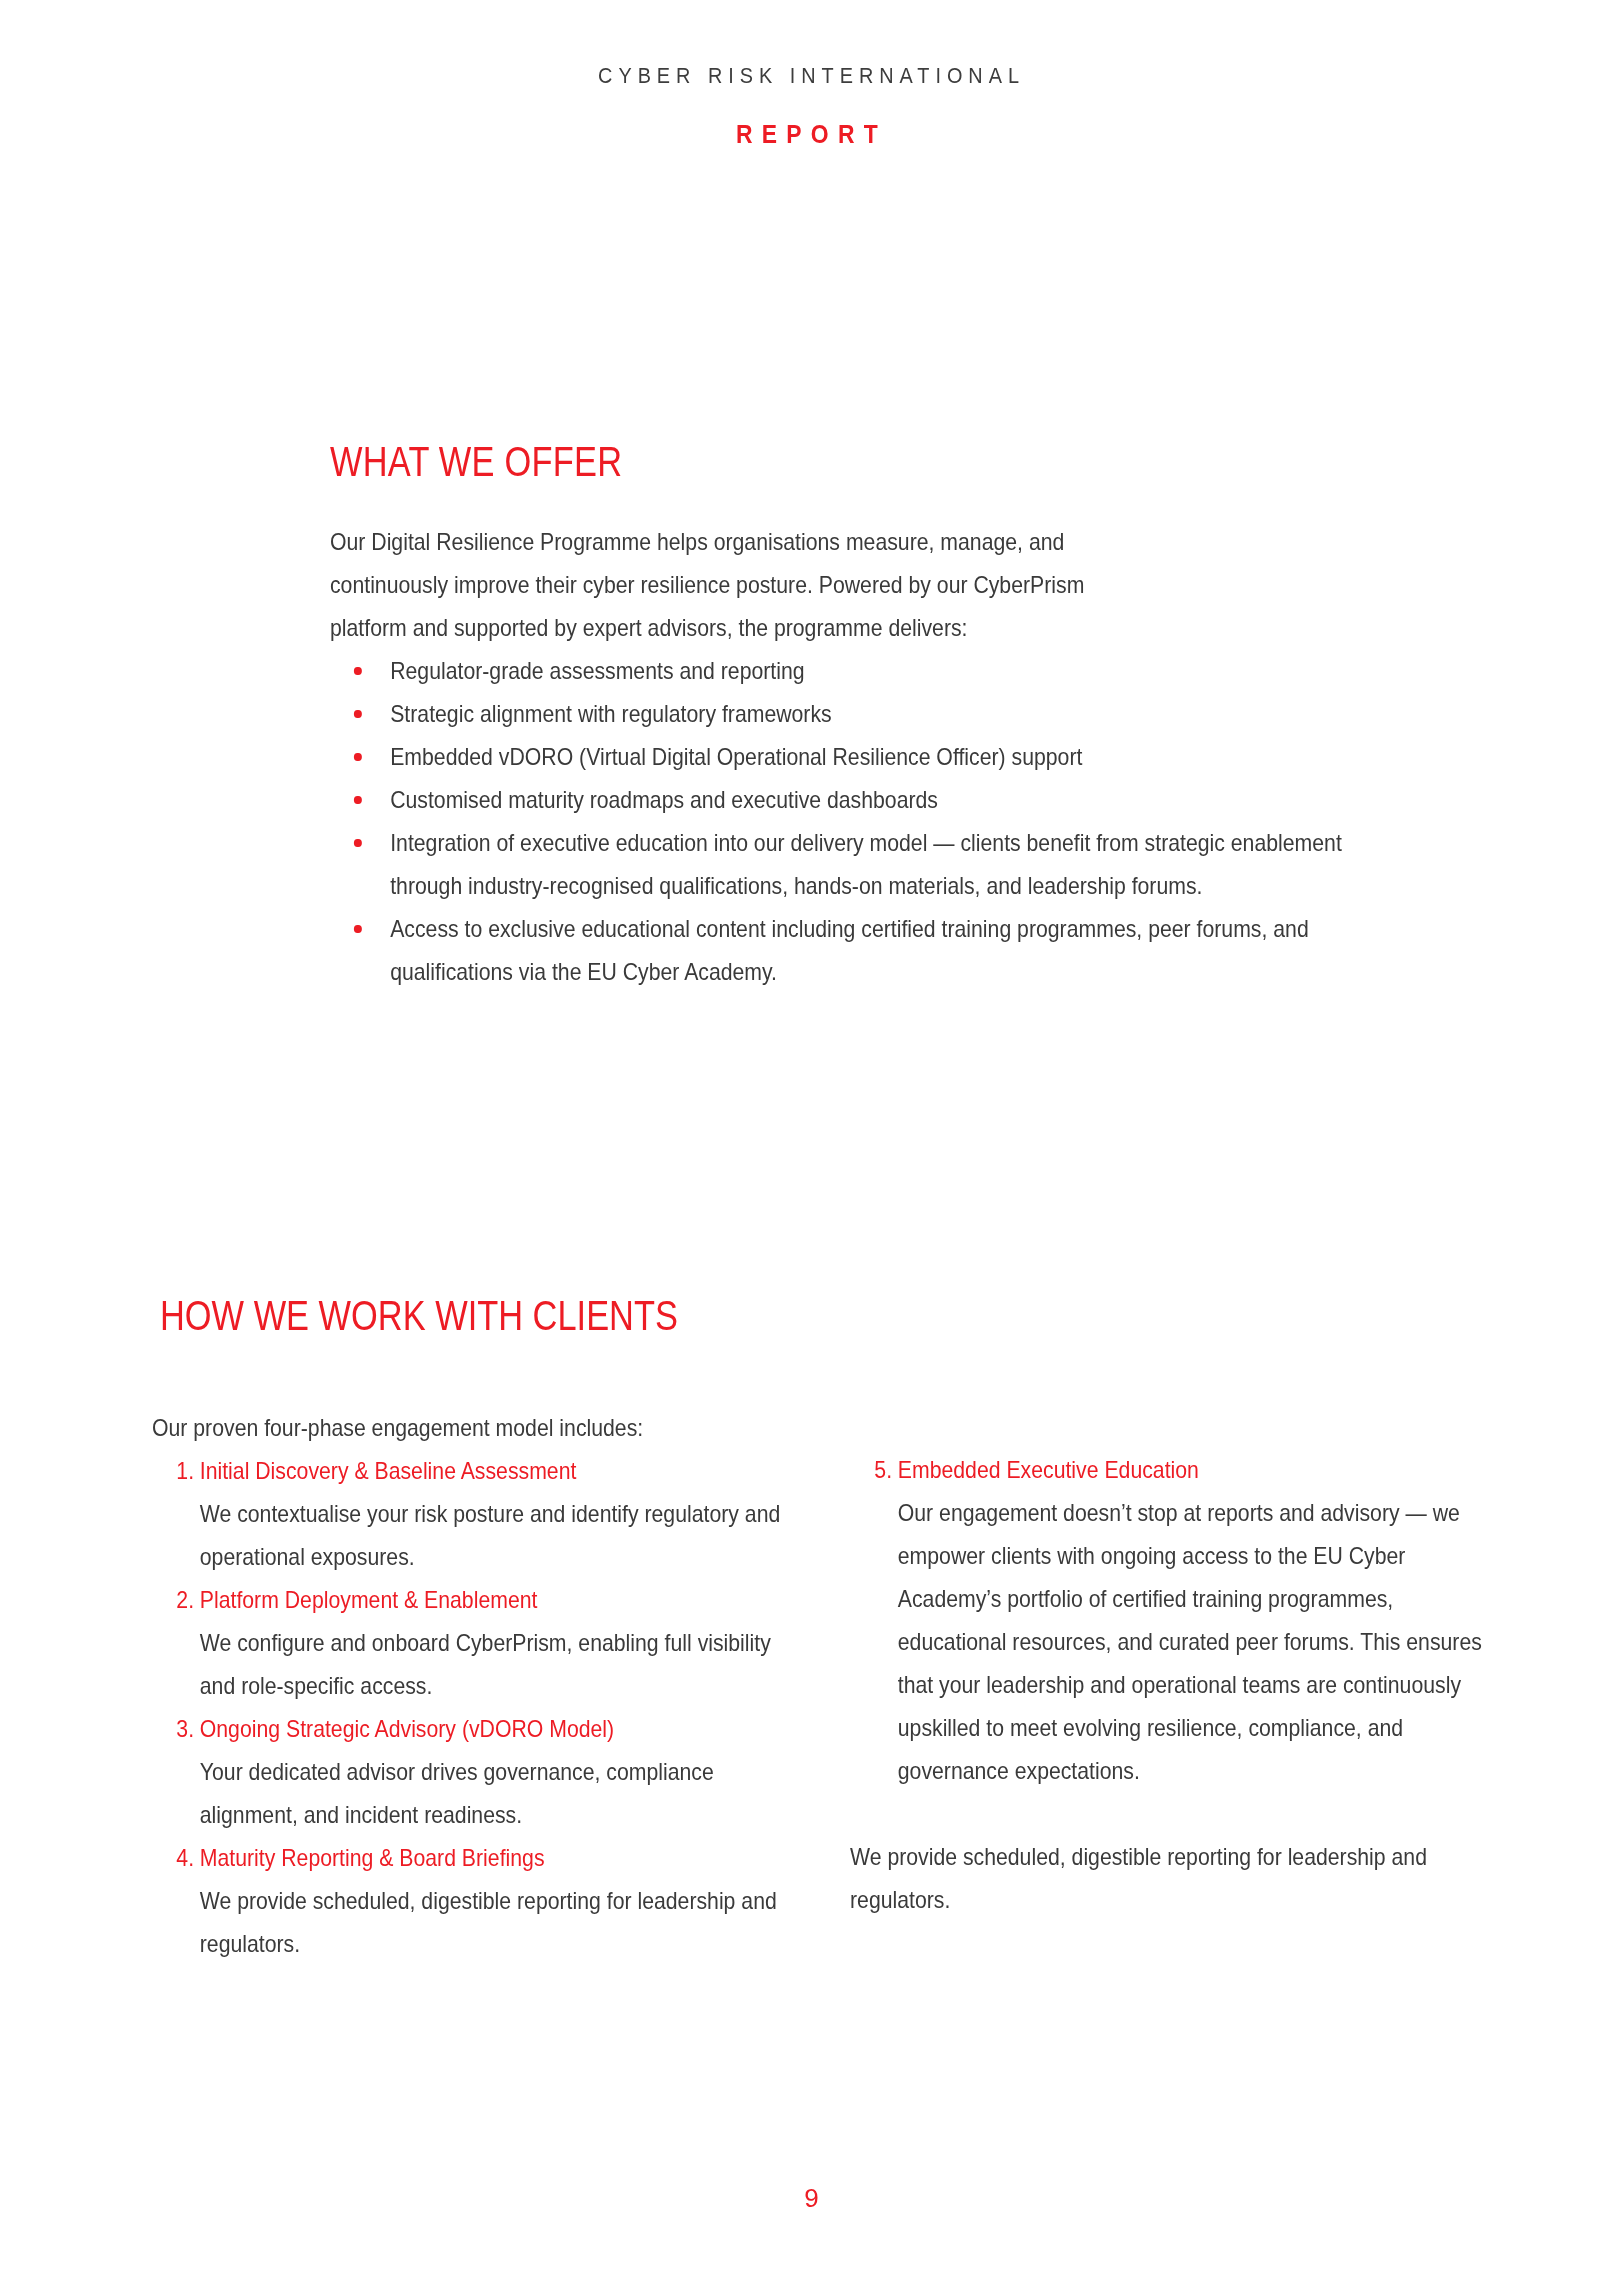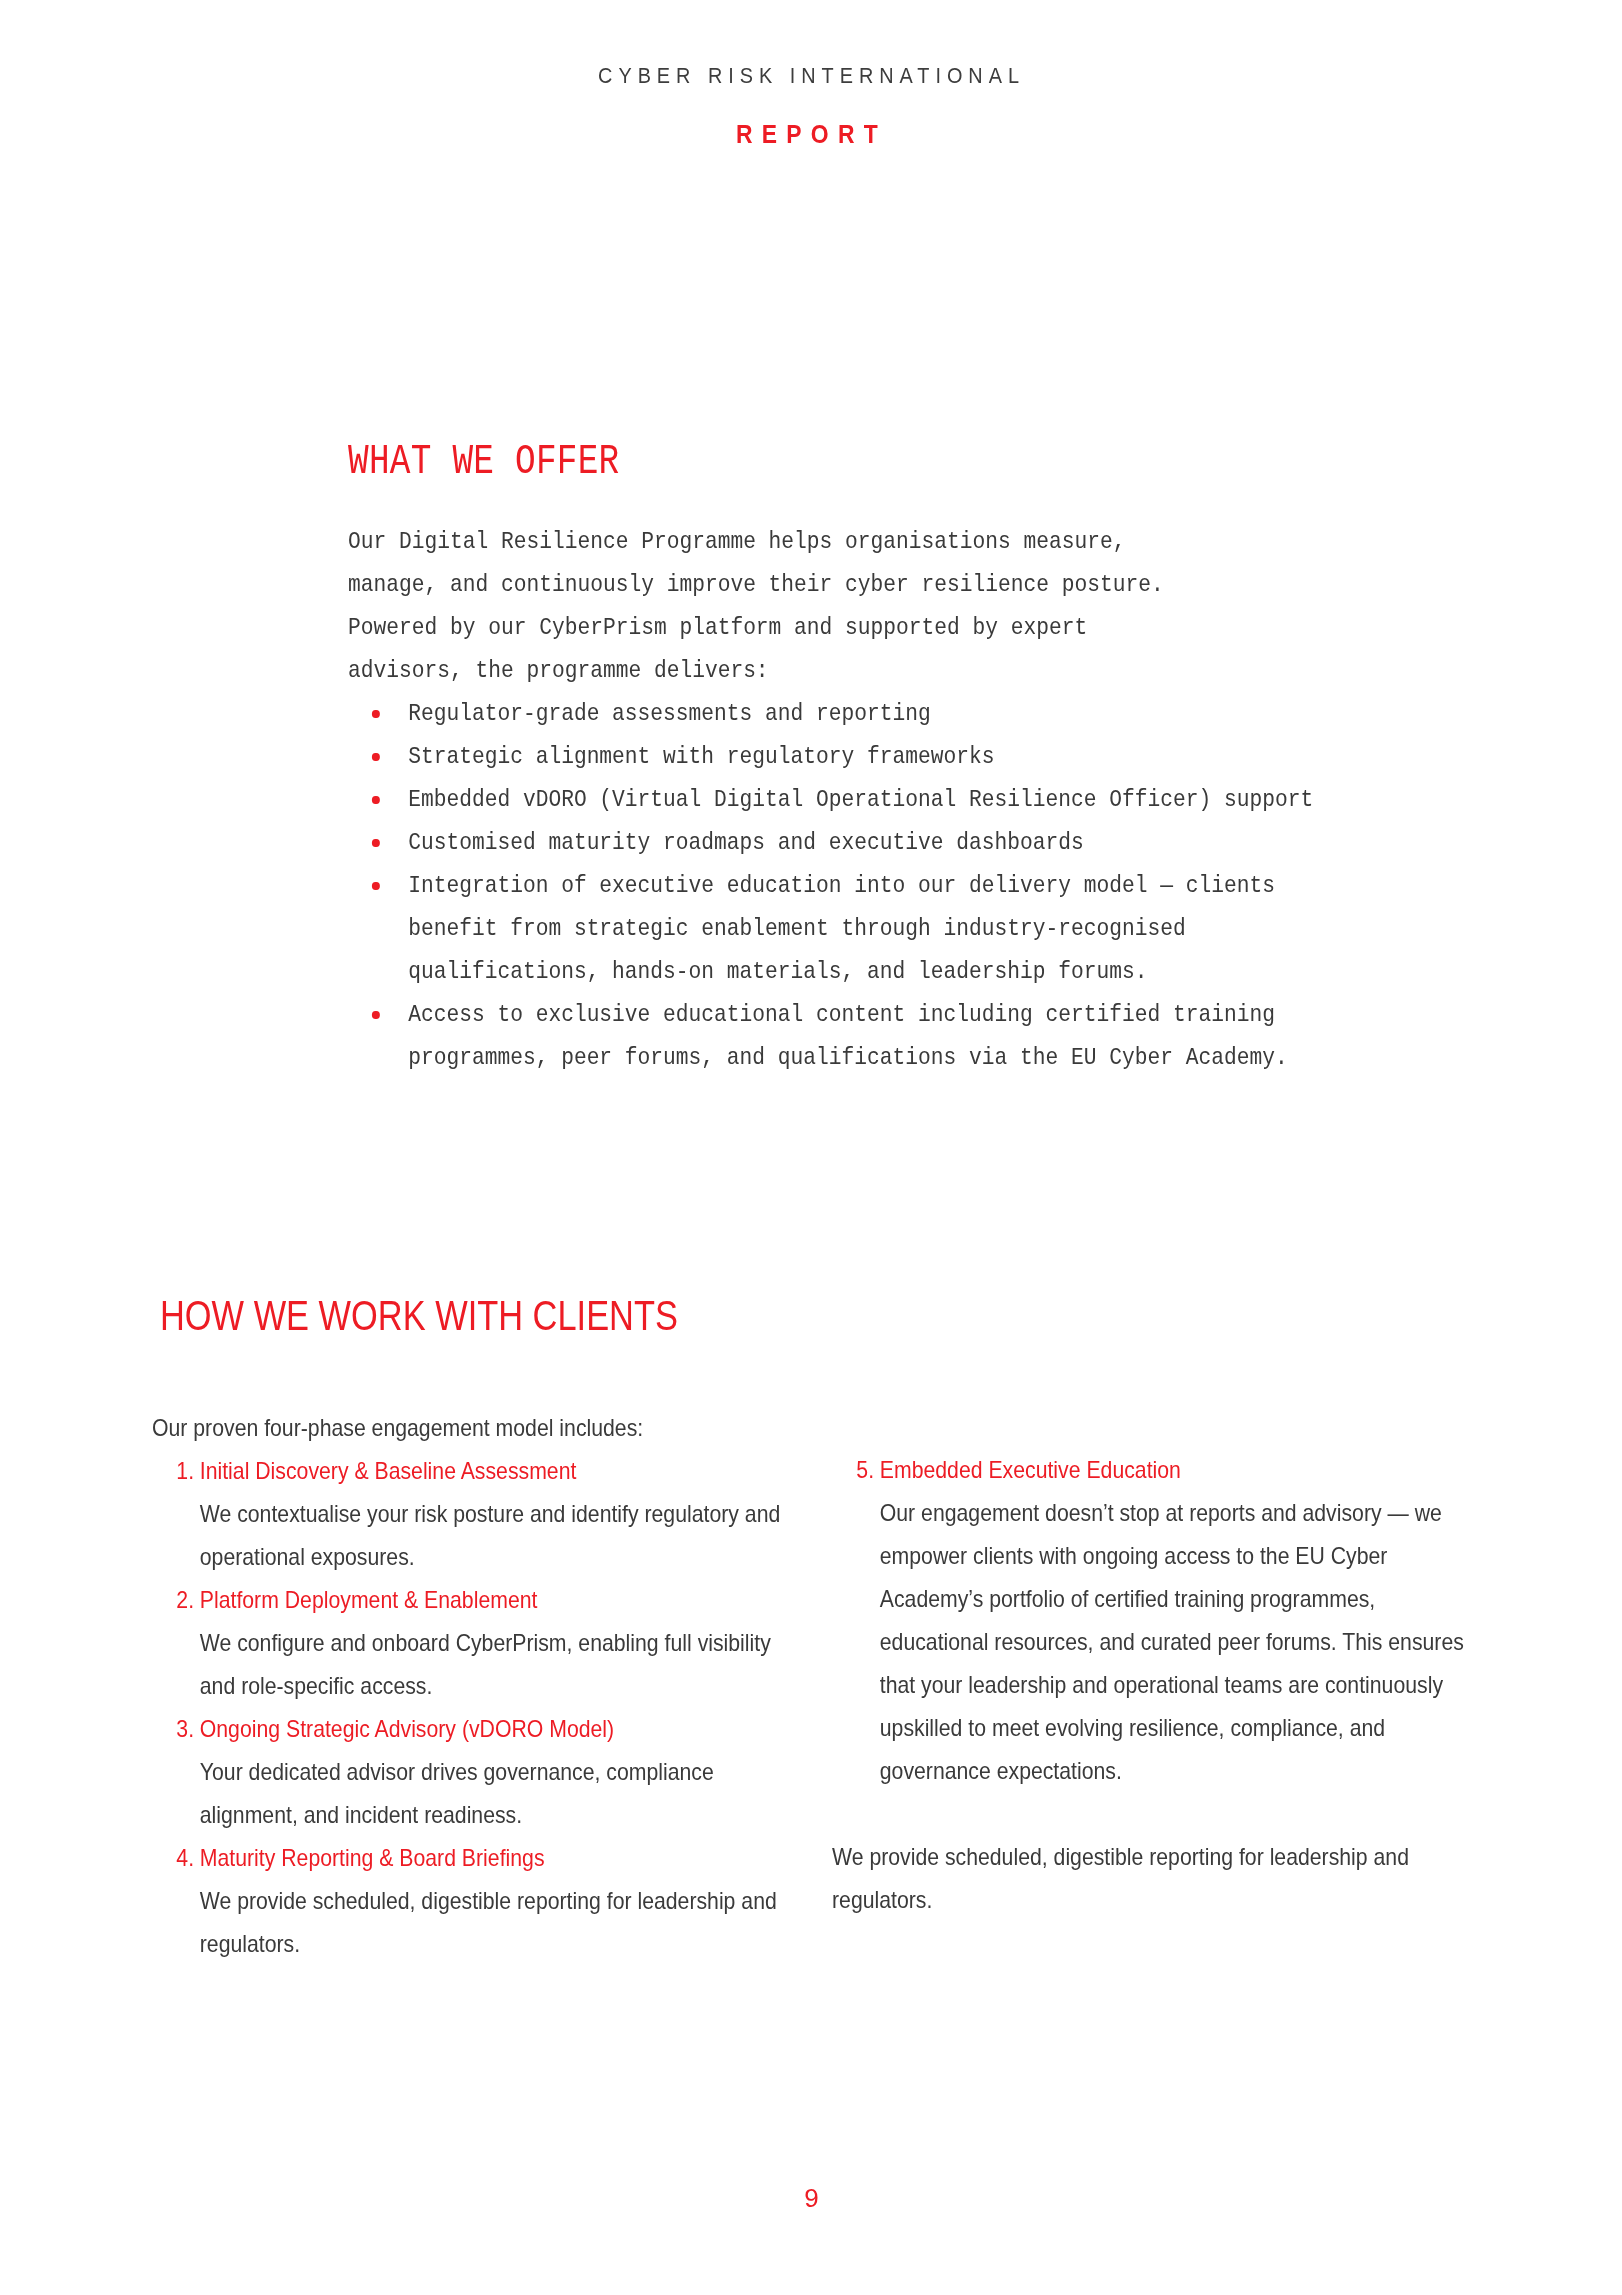--- a/index.html
+++ b/index.html
@@ -42,23 +42,22 @@
     font-weight: 700;
     color: #ED1C24;
     transform: scaleX(0.88);
     transform-origin: center;
   }
 
   
   .section-offer {
     position: absolute;
     top: 440px;
-    left: 348px;
+    left: 330px;
     width: 1021px;
-    font-family: Liberation Mono, monospace;
   }
   .section-heading {
     color: #ED1C24;
     font-size: 43px;
     font-weight: 400;
     line-height: 1.0;
     letter-spacing: 0.3px;
     transform: scaleX(0.80);
     transform-origin: left center;
     white-space: nowrap;
@@ -113,21 +112,21 @@
     transform-origin: left center;
     white-space: nowrap;
   }
 
   .columns {
     position: absolute;
     top: 1406px;
     left: 152px;
     width: 1322px;
     display: flex;
-    gap: 39px;
+    gap: 57px;
   }
   .col {
     width: 641px;
   }
   .col-right {
     padding-top: 42px;
   }
 
   .col-intro {
     color: #3a3a3a;

